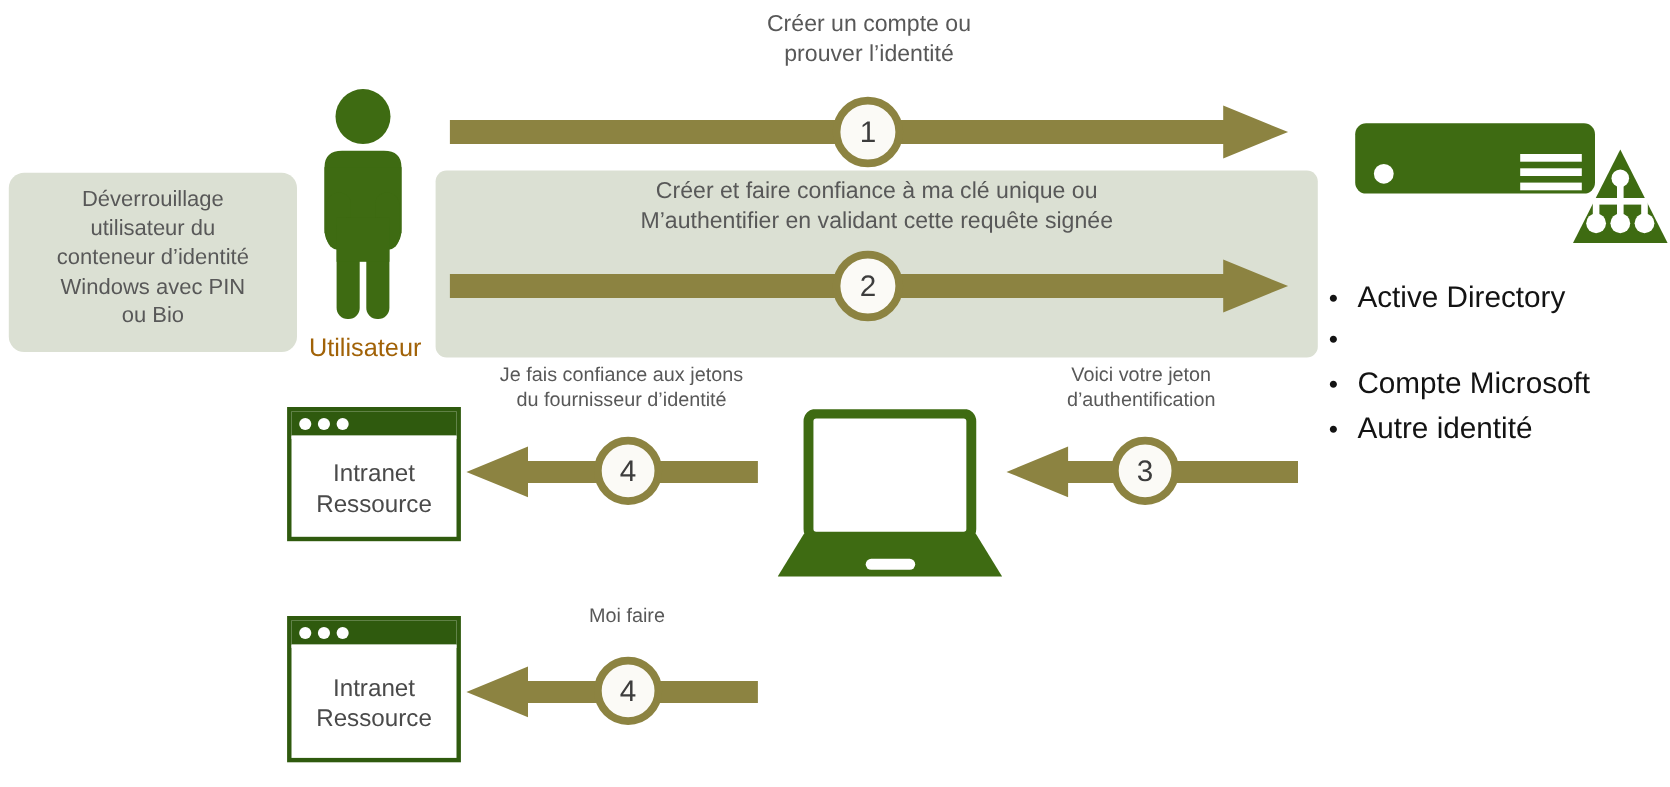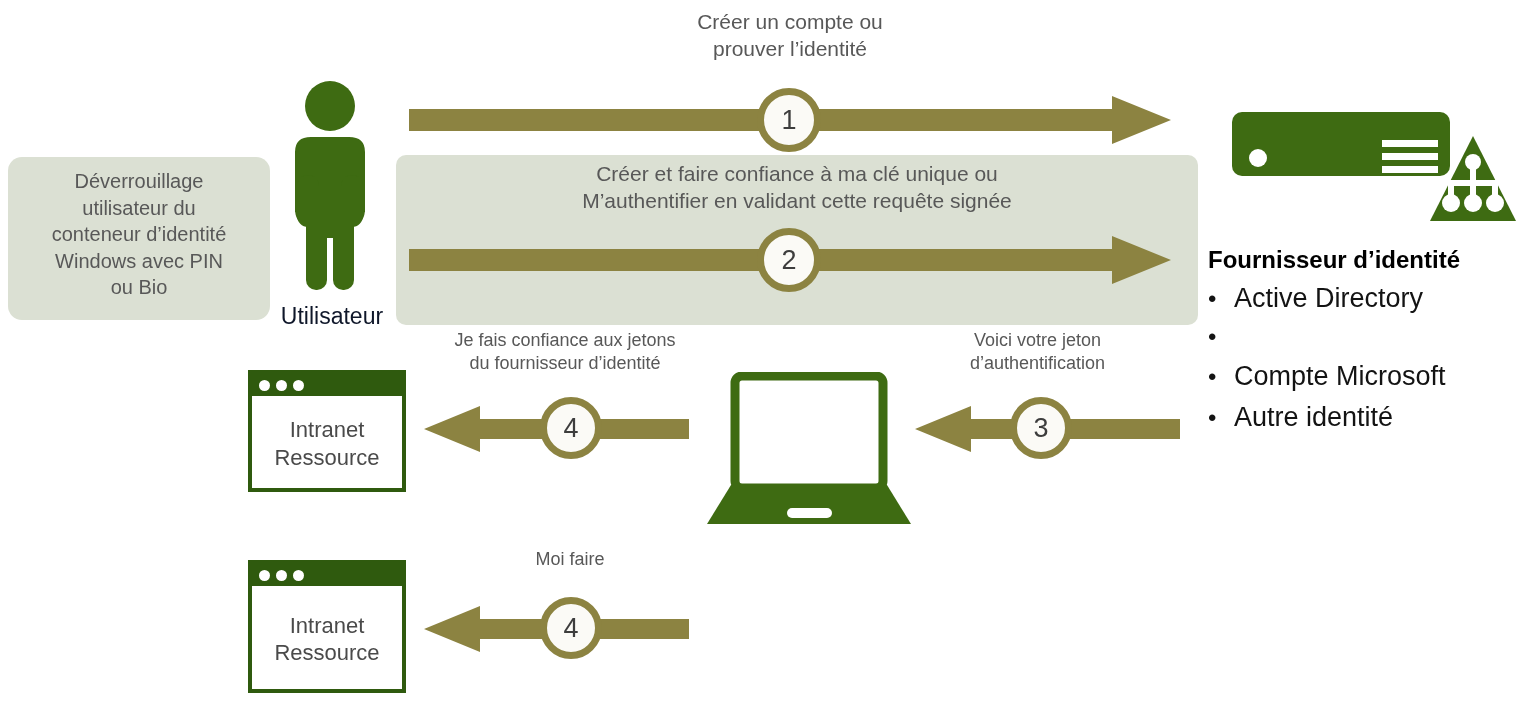--- a/index.html
+++ b/index.html
@@ -65,20 +65,21 @@
     line-height: 1;
   }
 
   
   .win-icon {
     box-sizing: border-box;
     border: 4px solid #2f5a0e;
     background: #ffffff;
     display: flex;
     flex-direction: column;
+    margin-left: 13px;
   }
   .win-bar {
     background: #2f5a0e;
     height: 22px;
     display: flex;
     align-items: center;
     gap: 6px;
     padding-left: 7px;
     flex: 0 0 auto;
   }
@@ -172,21 +173,21 @@
       <circle cx="55" cy="26" r="25" fill="#3e6b12"></circle>
       <path d="M20 72 Q20 57 36 57 L74 57 Q90 57 90 72 L90 128 Q90 143 80 143 Q70 143 70 128 L70 100 L40 100 L40 128 Q40 143 30 143 Q20 143 20 128 Z" fill="#3e6b12"></path>
       <rect x="20" y="72" width="70" height="60" fill="#3e6b12"></rect>
       <rect x="22" y="95" width="22" height="52" rx="11" fill="#3e6b12"></rect>
       <rect x="66" y="95" width="22" height="52" rx="11" fill="#3e6b12"></rect>
       <rect x="31" y="118" width="21" height="92" rx="10" fill="#3e6b12"></rect>
       <rect x="58" y="118" width="21" height="92" rx="10" fill="#3e6b12"></rect>
       <rect x="31" y="118" width="48" height="40" fill="#3e6b12"></rect>
     </svg>
   </div>
-  <div class="abs" style="left:262px; top:303px; width:140px; font-size:23px; color:#0f172a; text-align:center;">Utilisateur</div>
+  <div class="abs" style="left:262px; top:303px; width:140px; font-size:23px; color:#a16207; text-align:center;">Utilisateur</div>
 
   <div class="abs" style="left:1230px; top:108px; width:288px; height:115px;">
     <svg width="288" height="115" viewBox="0 0 288 115" aria-hidden="true">
       <rect x="2" y="4" width="218" height="64" rx="10" fill="#3e6b12"></rect>
       <circle cx="28" cy="50" r="9" fill="#ffffff"></circle>
       <rect x="152" y="32" width="56" height="7" fill="#ffffff"></rect>
       <rect x="152" y="45" width="56" height="7" fill="#ffffff"></rect>
       <rect x="152" y="58" width="56" height="7" fill="#ffffff"></rect>
       <path d="M200 113 L243 28 L286 113 Z" fill="#3e6b12"></path>
       <rect x="240" y="54" width="6" height="20" fill="#ffffff"></rect>
@@ -195,21 +196,20 @@
       <circle cx="243" cy="54" r="8" fill="#ffffff"></circle>
       <circle cx="221" cy="95" r="9" fill="#ffffff"></circle>
       <circle cx="243" cy="95" r="9" fill="#ffffff"></circle>
       <circle cx="265" cy="95" r="9" fill="#ffffff"></circle>
       <rect x="218" y="72" width="6" height="22" fill="#ffffff"></rect>
       <rect x="262" y="72" width="6" height="22" fill="#ffffff"></rect>
     </svg>
   </div>
 
   <div class="abs" style="left:1208px; top:246px; width:310px;">
-    <div class="idp-title">Fournisseur d’identité</div>
     <ul class="idp-list">
       <li class="idp-item">
         <span class="idp-bullet">•</span>
         <span>Active Directory</span>
       </li>
       <li class="idp-item">
         <span class="idp-bullet">•</span>
       </li>
       <li class="idp-item">
         <span class="idp-bullet">•</span>

